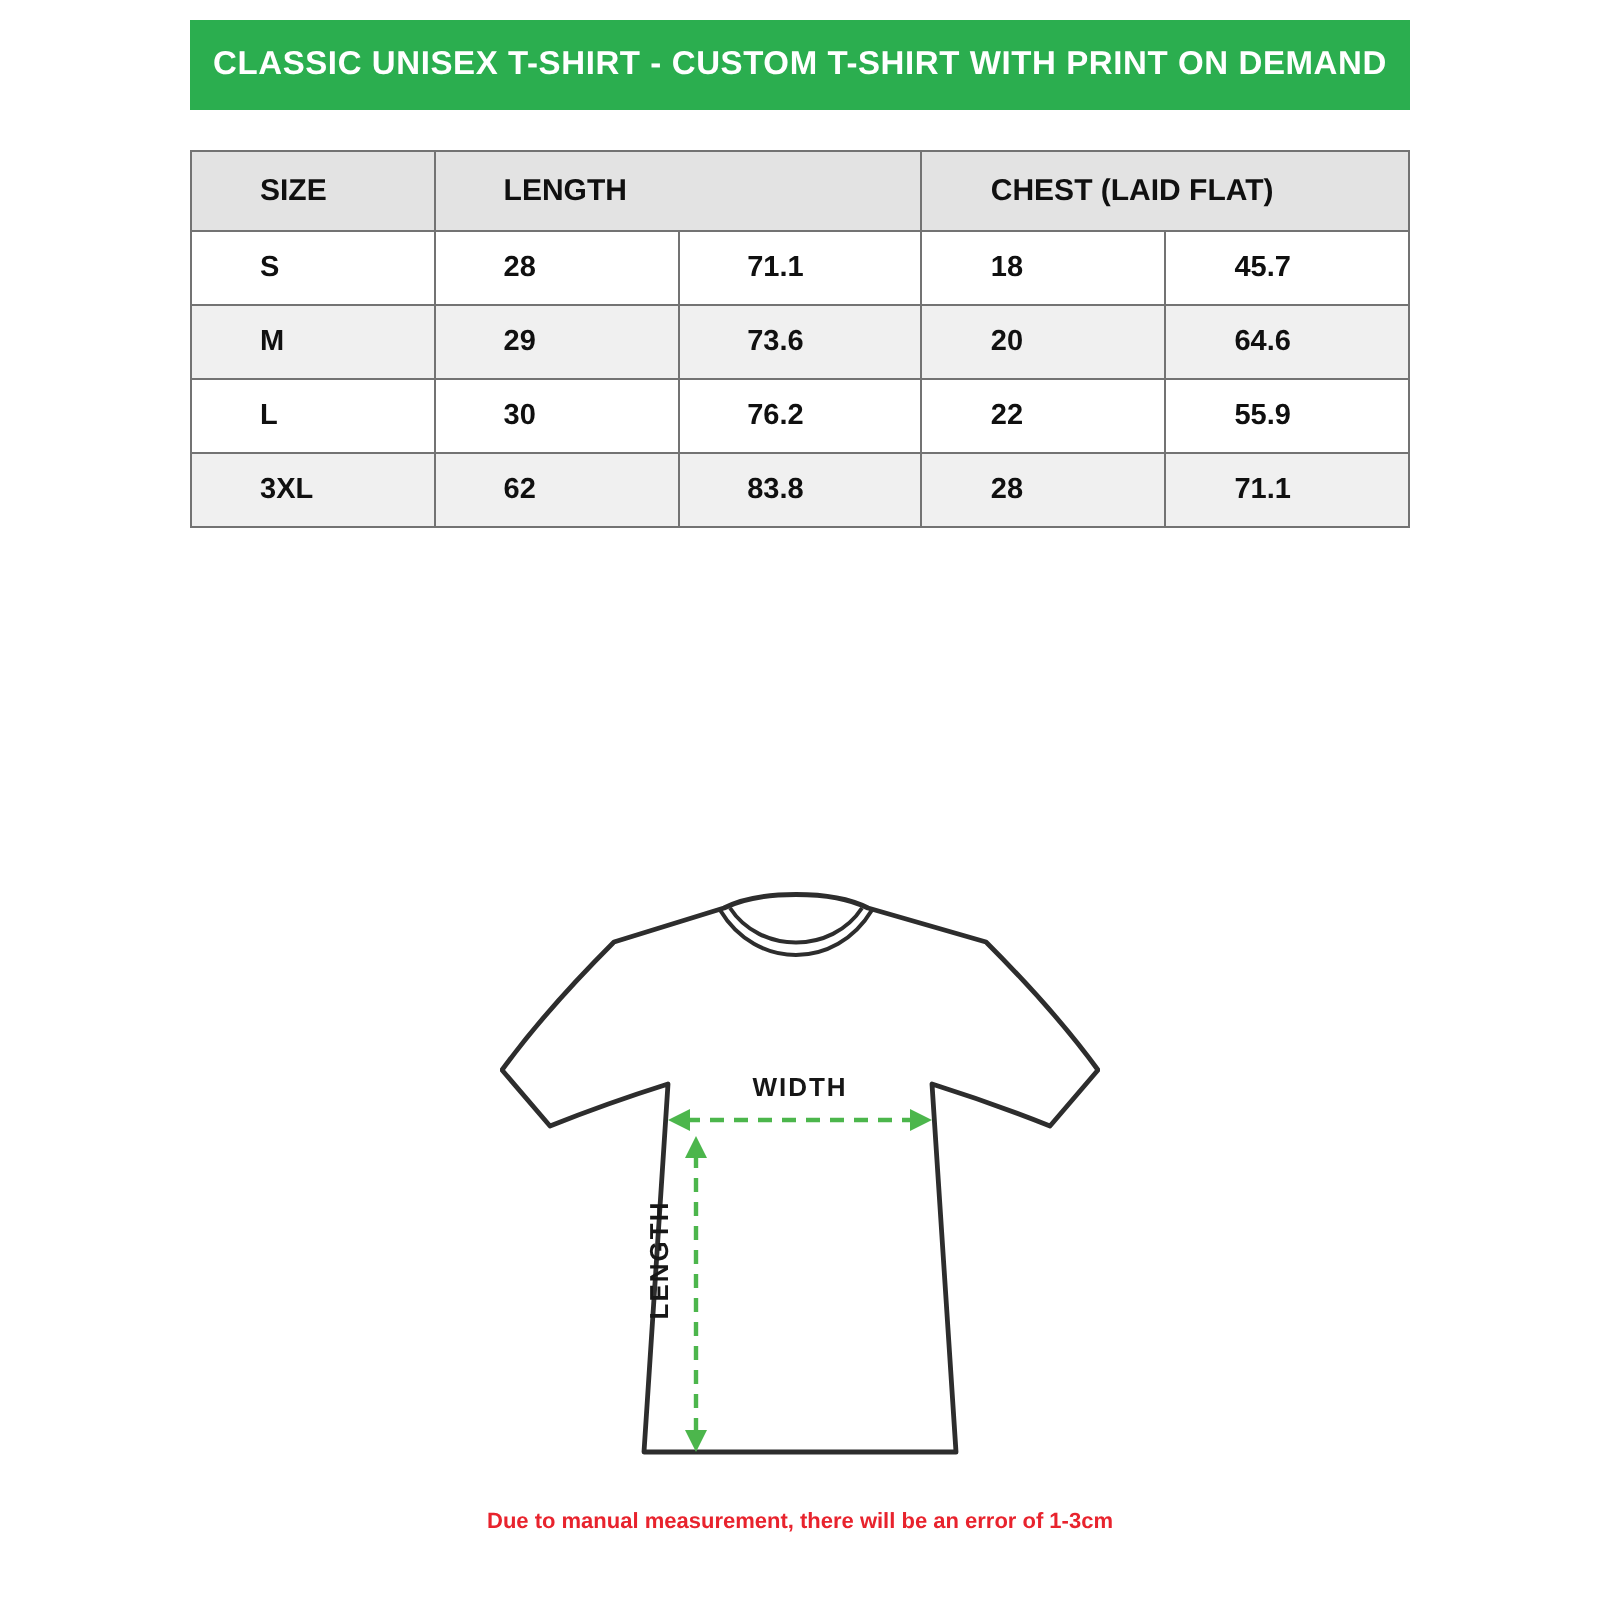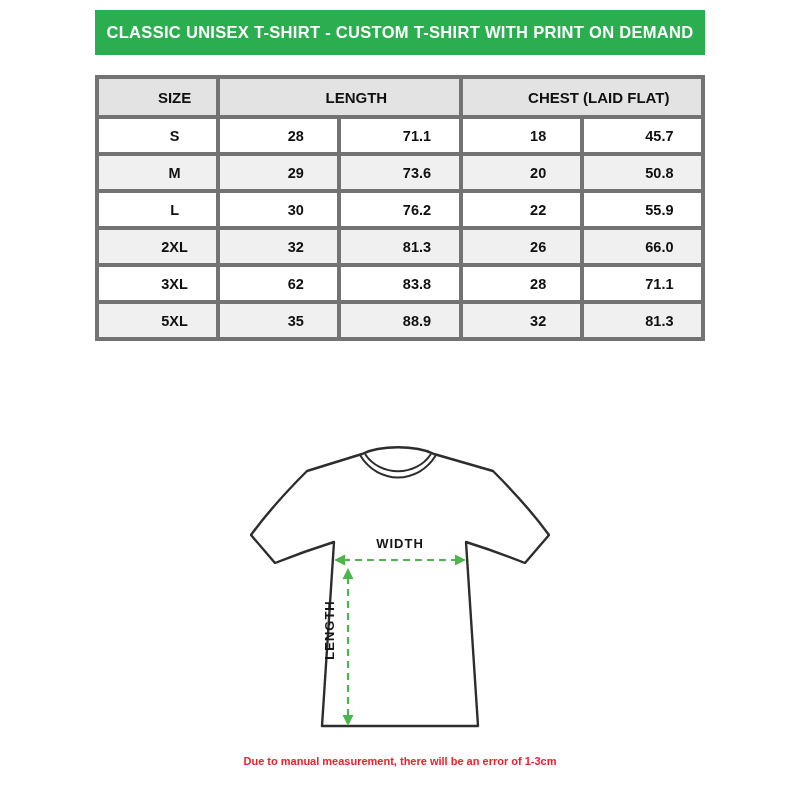--- a/index.html
+++ b/index.html
@@ -28,22 +28,22 @@
     color:#fff;font-weight:bold;font-size:16.5px;letter-spacing:.3px;
     white-space:nowrap;
   }
 
   
   .size-table{
     position:absolute;left:95px;top:75px;width:610px;
     border-collapse:collapse;table-layout:fixed;
   }
   .size-table th,.size-table td{
-    border:4px solid #737373;
-    text-align:center;vertical-align:middle;
+    border:1px solid #737373;
+    text-align:left;vertical-align:middle;
     font-weight:bold;color:#101010;padding-left:34px;
   }
   .size-table thead th{height:40px;background:var(--header-bg);font-size:15px;}
   .size-table tbody td{height:37px;font-size:14.5px;background:#fff;}
   .size-table tbody tr:nth-child(even) td{background:var(--stripe-bg);}
 
   
   .diagram{position:absolute;left:250px;top:440px;width:300px;height:300px;}
   .shirt{fill:#ffffff;stroke:#2d2d2d;stroke-width:2.4;stroke-linejoin:round;}
   .shirt-line{fill:none;stroke:#2d2d2d;stroke-width:2;}
@@ -88,49 +88,35 @@
         <td>28</td>
         <td>71.1</td>
         <td>18</td>
         <td>45.7</td>
       </tr>
       <tr>
         <td>M</td>
         <td>29</td>
         <td>73.6</td>
         <td>20</td>
-        <td>50.8</td>
+        <td>64.6</td>
       </tr>
       <tr>
         <td>L</td>
         <td>30</td>
         <td>76.2</td>
         <td>22</td>
         <td>55.9</td>
       </tr>
       <tr>
-        <td>2XL</td>
-        <td>32</td>
-        <td>81.3</td>
-        <td>26</td>
-        <td>66.0</td>
-      </tr>
-      <tr>
         <td>3XL</td>
         <td>62</td>
         <td>83.8</td>
         <td>28</td>
         <td>71.1</td>
-      </tr>
-      <tr>
-        <td>5XL</td>
-        <td>35</td>
-        <td>88.9</td>
-        <td>32</td>
-        <td>81.3</td>
       </tr>
     </tbody>
   </table>
 
   <svg class="diagram" viewBox="0 0 300 300" width="300" height="300" xmlns="http://www.w3.org/2000/svg">
 
     <path class="shirt" d="M112 14 C130 5 166 5 184 14 L243 31 C262 50 283 73 299 95 L275 123 C255 115 235 108 216 102 L228 286 L72 286 L84 102 C65 108 45 115 25 123 L1 95 C17 73 38 50 57 31 Z"></path>
     <path class="shirt-line" d="M110 15 C128 45 168 45 186 15"></path>
     <path class="shirt-line" d="M115 14 C130 37 166 37 181 14"></path>
 

